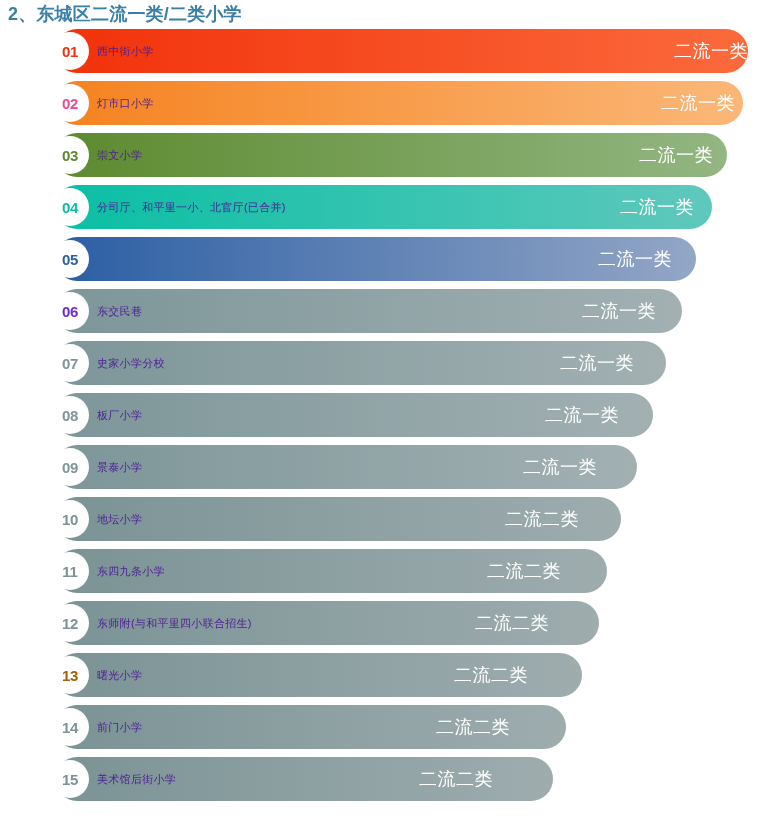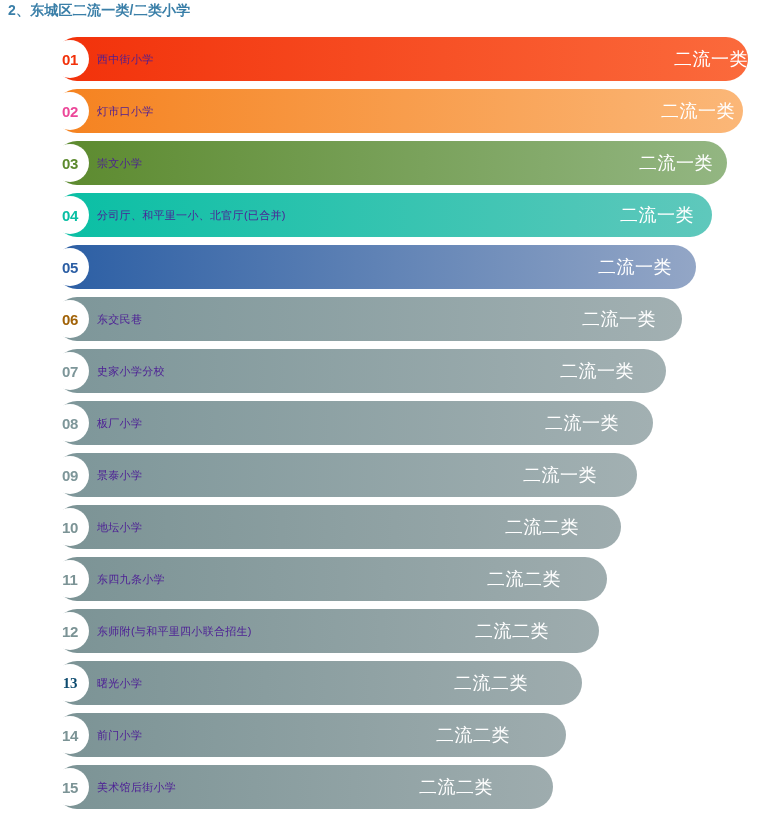--- a/index.html
+++ b/index.html
@@ -13,32 +13,32 @@
     font-family: "Liberation Sans", "DejaVu Sans", sans-serif;
     overflow: hidden;
     position: relative;
   }
 
   
   .section-title {
     position: absolute;
     left: 8px;
     top: 2px;
-    font-size: 14px;
+    font-size: 18px;
     font-weight: bold;
     color: #3a7fa8;
     letter-spacing: 0.2px;
     white-space: nowrap;
   }
 
   
   .ranking-list {
     position: absolute;
     left: 0;
-    top: 37px;
+    top: 29px;
     width: 610px;
   }
 
   .rank-row {
     position: relative;
     height: 44px;
     margin-bottom: 8px;
   }
 
   .rank-bar {
@@ -122,21 +122,21 @@
       <div class="rank-label">分司厅、和平里一小、北官厅(已合并)</div>
       <div class="rank-tag" style="left: 620px;">二流一类</div>
     </div>
     <div class="rank-row">
       <div class="rank-bar" style="width: 641px; background: linear-gradient(to right, rgb(43, 94, 164) 0%, rgb(147, 166, 198) 100%);"></div>
       <div class="rank-badge" style="color: rgb(43, 94, 164);">05</div>
       <div class="rank-tag" style="left: 598px;">二流一类</div>
     </div>
     <div class="rank-row">
       <div class="rank-bar" style="width: 627px; background: linear-gradient(to right, rgb(125, 150, 153) 0%, rgb(162, 176, 178) 100%);"></div>
-      <div class="rank-badge" style="color: #a16207; text-align: right;">06</div>
+      <div class="rank-badge" style="color: #6d28d9; text-align: right;">06</div>
       <div class="rank-label">东交民巷</div>
       <div class="rank-tag" style="left: 582px;">二流一类</div>
     </div>
     <div class="rank-row">
       <div class="rank-bar" style="width: 611px; background: linear-gradient(to right, rgb(125, 150, 153) 0%, rgb(162, 176, 178) 100%);"></div>
       <div class="rank-badge" style="color: rgb(125, 150, 153); text-align: right;">07</div>
       <div class="rank-label">史家小学分校</div>
       <div class="rank-tag" style="left: 560px;">二流一类</div>
     </div>
     <div class="rank-row">
@@ -164,21 +164,21 @@
       <div class="rank-tag" style="left: 487px;">二流二类</div>
     </div>
     <div class="rank-row">
       <div class="rank-bar" style="width: 544px; background: linear-gradient(to right, rgb(123, 147, 149) 0%, rgb(158, 172, 174) 100%);"></div>
       <div class="rank-badge" style="color: rgb(123, 147, 149);">12</div>
       <div class="rank-label">东师附(与和平里四小联合招生)</div>
       <div class="rank-tag" style="left: 475px;">二流二类</div>
     </div>
     <div class="rank-row">
       <div class="rank-bar" style="width: 527px; background: linear-gradient(to right, rgb(123, 147, 149) 0%, rgb(158, 172, 174) 100%);"></div>
-      <div class="rank-badge" style="color: #0c4a6e; font-family: Liberation Serif, serif;">13</div>
+      <div class="rank-badge" style="color: #a16207;">13</div>
       <div class="rank-label">曙光小学</div>
       <div class="rank-tag" style="left: 454px;">二流二类</div>
     </div>
     <div class="rank-row">
       <div class="rank-bar" style="width: 511px; background: linear-gradient(to right, rgb(123, 147, 149) 0%, rgb(158, 172, 174) 100%);"></div>
       <div class="rank-badge" style="color: rgb(123, 147, 149);">14</div>
       <div class="rank-label">前门小学</div>
       <div class="rank-tag" style="left: 436px;">二流二类</div>
     </div>
     <div class="rank-row">

